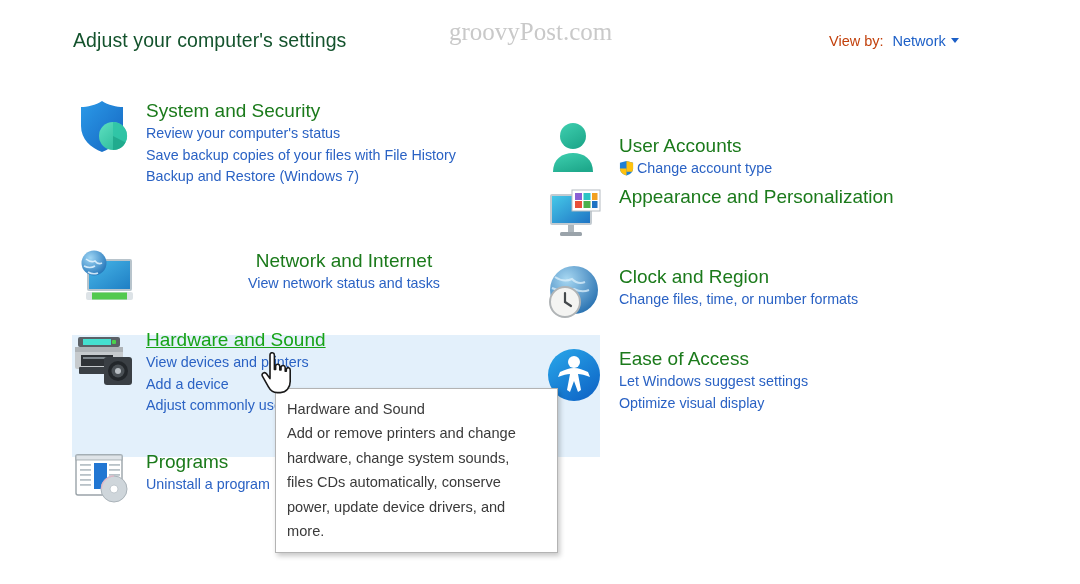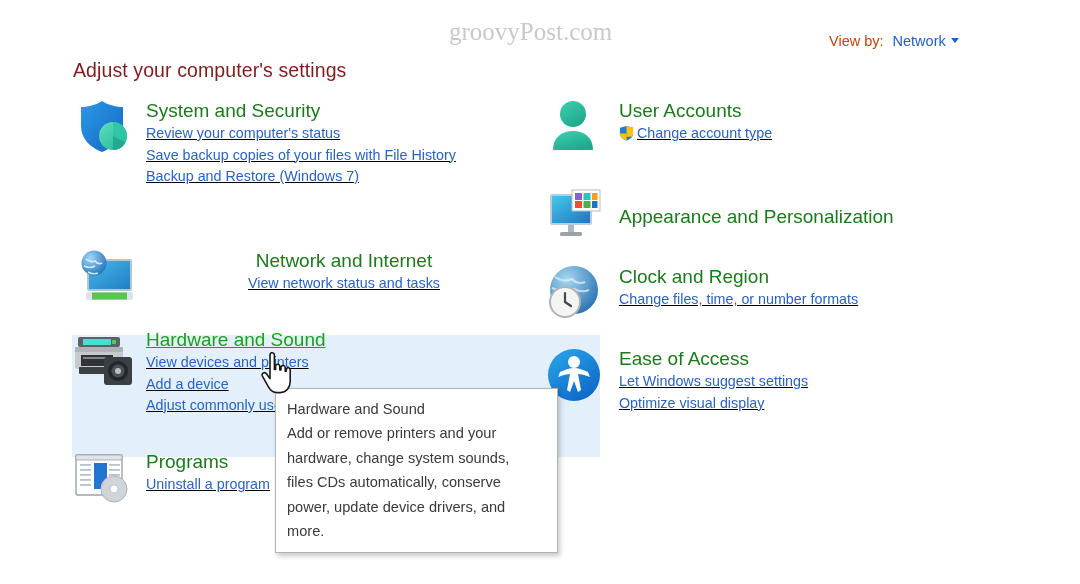--- a/index.html
+++ b/index.html
@@ -19,24 +19,23 @@
   
   .header {
     position: absolute;
     left: 0; top: 0;
     width: 1080px; height: 76px;
   }
   .page-title {
     position: absolute;
     left: 73px; top: 29px;
     font-size: 19.5px;
-    color: #7f1d1d;
+    color: #14532d;
     letter-spacing: 0.1px;
     white-space: nowrap;
-    margin-top: 30px;
   }
   .watermark {
     position: absolute;
     left: 449px; top: 18px;
     font-family: "Liberation Serif", serif;
     font-size: 25px;
     color: #c9c9c9;
     white-space: nowrap;
   }
   .viewby-wrap {
@@ -66,21 +65,20 @@
     position: relative;
     top: -3px;
     cursor: pointer;
   }
 
   
   .col {
     position: absolute;
     top: 96px;
     width: 470px;
-    text-decoration: underline;
   }
   .col-left  { left: 72px; }
   .col-right { left: 545px; }
 
   .cat {
     position: relative;
     display: flex;
     align-items: flex-start;
     padding: 0 0 0 0;
   }
@@ -288,21 +286,21 @@
     </div>
     <div class="cat-body">
       <div class="cat-title">Programs</div>
       <a class="cat-link">Uninstall a program</a>
     </div>
   </div>
 </div>
 
 <div class="col col-right">
 
-  <div class="cat row" style="height:86px;">
+  <div class="cat row" style="height:86px;align-items:flex-end;">
     <div class="cat-icon">
       <svg width="62" height="62" viewBox="0 0 62 62">
         <defs>
           <linearGradient id="prsn" x1="0" y1="0" x2="0.6" y2="1">
             <stop offset="0" stop-color="#3fd0b0"></stop>
             <stop offset="1" stop-color="#1fa98c"></stop>
           </linearGradient>
         </defs>
         <circle cx="28" cy="18" r="13" fill="url(#prsn)"></circle>
         <path d="M8 54 C8 41 17 35 28 35 C39 35 48 41 48 54 Z" fill="url(#prsn)"></path>
@@ -338,21 +336,21 @@
         <rect x="27" y="6" width="28" height="21" fill="#ffffff" stroke="#b5bcc2" stroke-width="1"></rect>
         <rect x="30" y="9" width="7" height="7" fill="#8b5fd4"></rect>
         <rect x="38.5" y="9" width="7" height="7" fill="#2bc4c4"></rect>
         <rect x="47" y="9" width="5.5" height="7" fill="#f2a01e"></rect>
         <rect x="30" y="17" width="7" height="7" fill="#e8503a"></rect>
         <rect x="38.5" y="17" width="7" height="7" fill="#4bb14b"></rect>
         <rect x="47" y="17" width="5.5" height="7" fill="#1f74c4"></rect>
       </svg>
     </div>
     <div class="cat-body">
-      <div class="cat-title" style="margin-top:20px;text-align:right;">Appearance and Personalization</div>
+      <div class="cat-title" style="text-align:right;">Appearance and Personalization</div>
     </div>
   </div>
 
   <div class="cat row" style="height:82px;">
     <div class="cat-icon">
       <svg width="62" height="62" viewBox="0 0 62 62">
         <defs>
           <radialGradient id="glb2" cx="0.35" cy="0.28" r="0.85">
             <stop offset="0" stop-color="#a8d8f2"></stop>
             <stop offset="1" stop-color="#1d68ab"></stop>
@@ -388,21 +386,21 @@
     <div class="cat-body">
       <div class="cat-title">Ease of Access</div>
       <a class="cat-link">Let Windows suggest settings</a>
       <a class="cat-link">Optimize visual display</a>
     </div>
   </div>
 </div>
 
 <div class="tooltip">
   <div class="tooltip-line">Hardware and Sound</div>
-  <div class="tooltip-line">Add or remove printers and your</div>
+  <div class="tooltip-line">Add or remove printers and change</div>
   <div class="tooltip-line">hardware, change system sounds,</div>
   <div class="tooltip-line">files CDs automatically, conserve</div>
   <div class="tooltip-line">power, update device drivers, and</div>
   <div class="tooltip-line">more.</div>
 </div>
 
 <div class="cursor">
   <svg width="34" height="42" viewBox="0 0 34 42">
     <path d="M12 3 C12 1.4 13.3 0.4 14.6 0.8 C15.8 1.1 16.4 2.1 16.4 3.2 L16.4 17.5 L17.6 17.5 L17.6 14.4 C17.6 13 18.8 12 20.1 12.3 C21.2 12.6 21.8 13.5 21.8 14.6 L21.8 18 L23 18 L23 15.6 C23 14.2 24.2 13.2 25.5 13.5 C26.6 13.8 27.2 14.7 27.2 15.8 L27.2 19.2 L28.3 19.2 L28.3 17.6 C28.3 16.3 29.4 15.4 30.6 15.7 C31.6 16 32.2 16.9 32.2 17.9 L32.2 29.5 C32.2 35.5 28.3 40.6 22.4 40.6 L19.3 40.6 C15.1 40.6 12.2 38.2 10.3 34.6 L4.4 24.2 C3.7 23 4.2 21.5 5.4 20.9 C6.5 20.4 7.8 20.8 8.5 21.8 L12 26.6 Z" fill="#ffffff" stroke="#1a1a1a" stroke-width="1.6" stroke-linejoin="round"></path>
   </svg>

